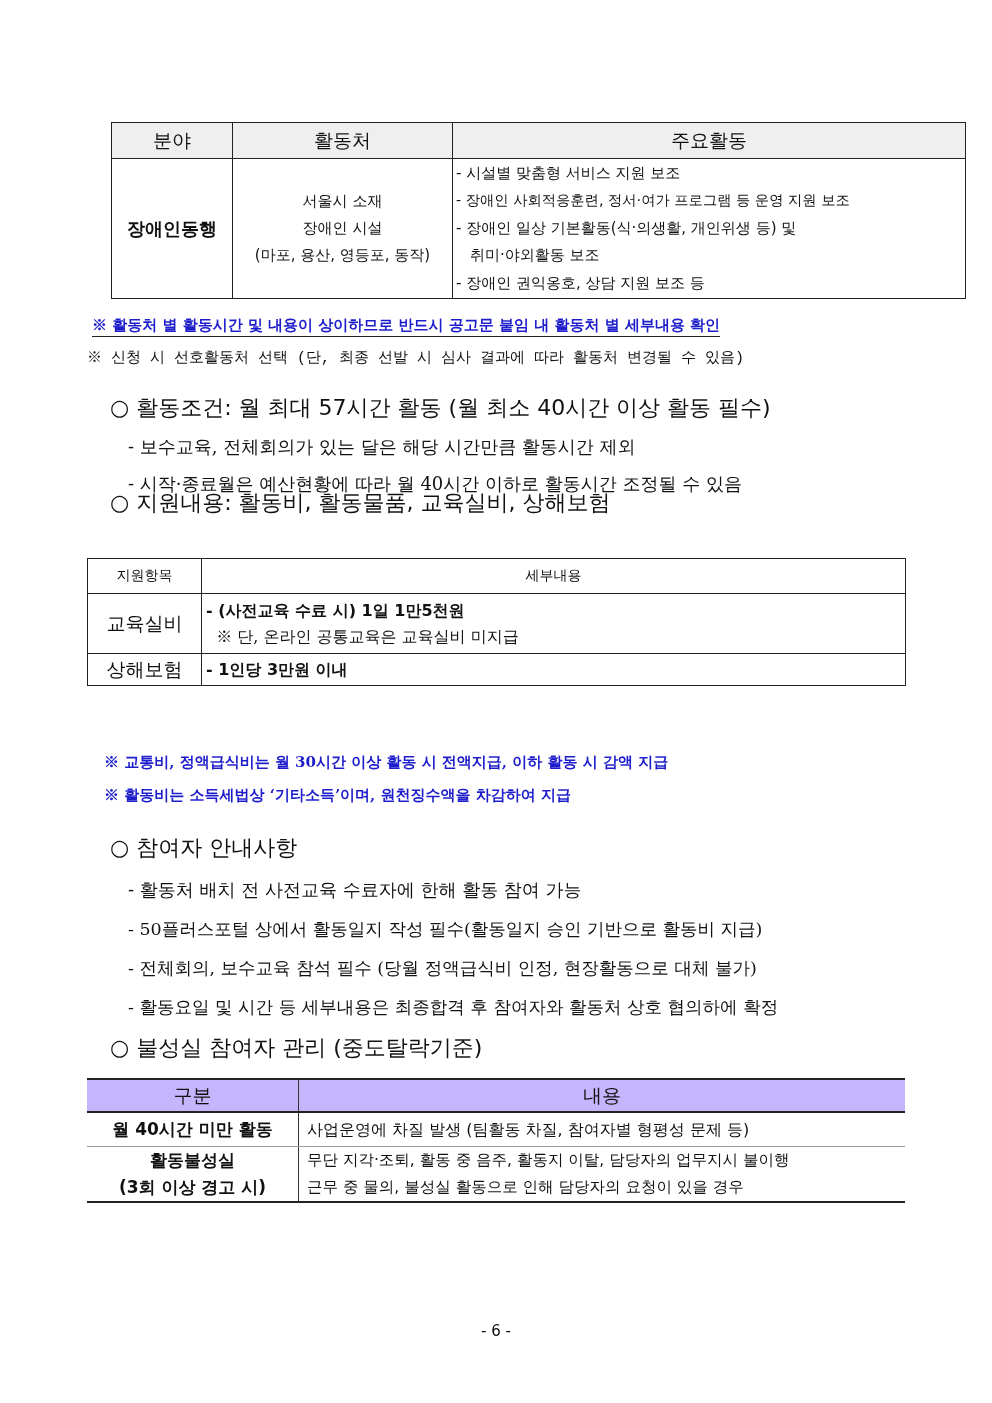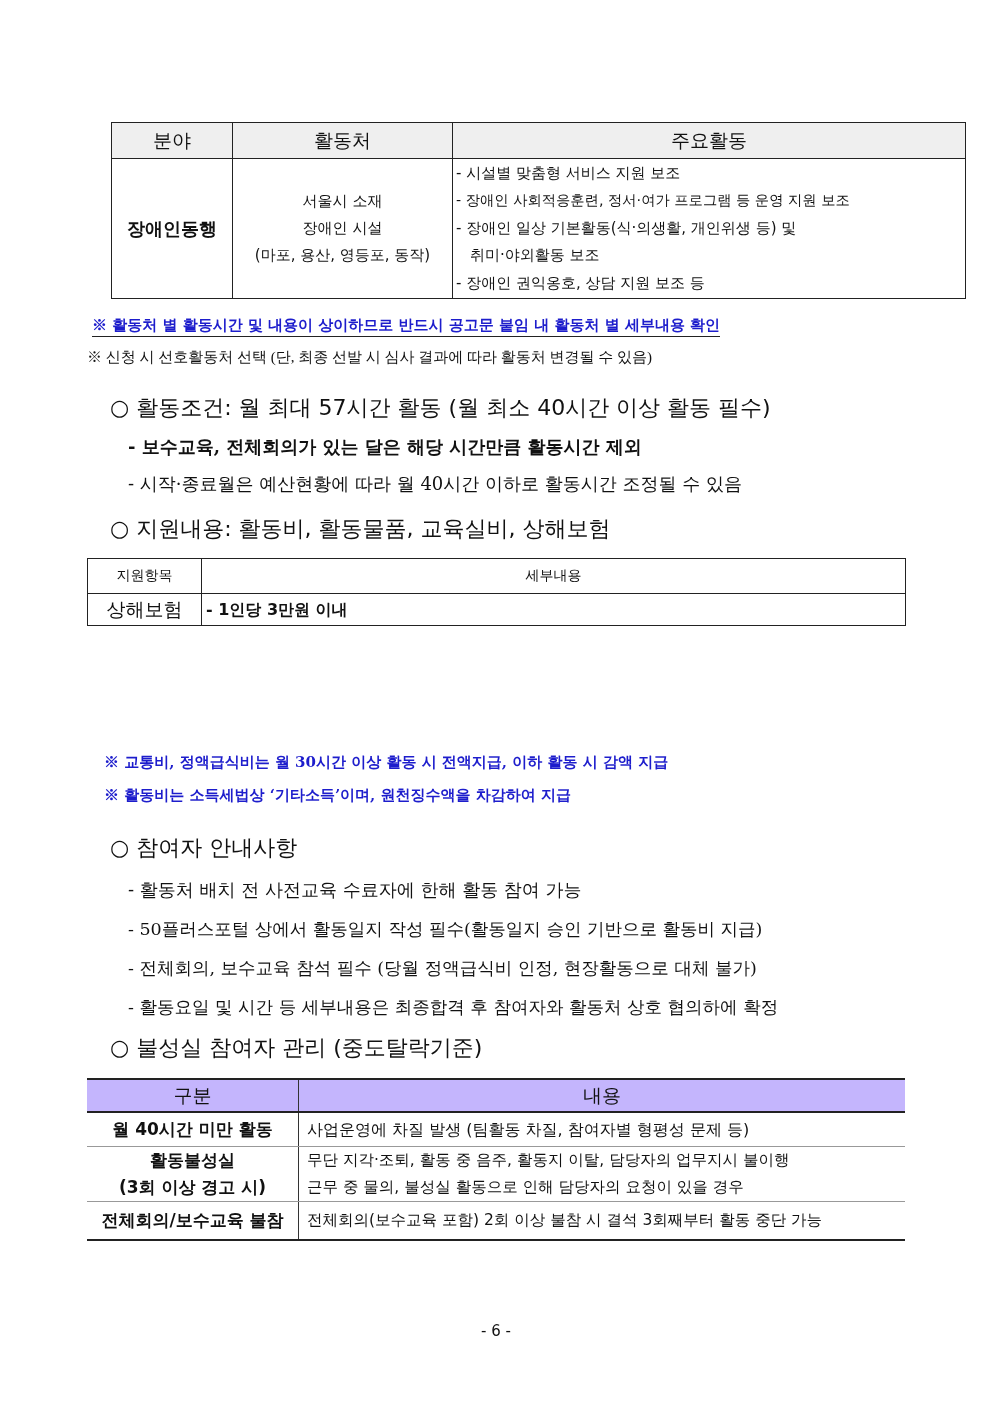--- a/index.html
+++ b/index.html
@@ -14,21 +14,21 @@
 
   
   #t1 { left: 87px; top: 122px; width: 855px; font-size: 15px; margin-left: 24px; }
   #t1 th { background: #efefef; font-weight: normal; font-size: 19px; height: 35px; border: 1px solid #222; }
   #t1 td { border: 1px solid #222; vertical-align: middle; }
   #t1 .c-field { width: 120px; text-align: center; font-weight: bold; font-size: 18px; }
   #t1 .c-place { width: 219px; text-align: center; line-height: 27px; }
   #t1 .c-acts { padding-left: 3px; line-height: 27.5px; font-size: 15px; }
 
   .note-blue { color: #1d1dcc; font-weight: bold; font-family: "DejaVu Serif", serif; font-size: 15px; }
-  .note-black { font-size: 15px; font-family: Liberation Serif, serif; }
+  .note-black { font-size: 15px; font-family: Liberation Mono, monospace; }
   .uline { border-bottom: 1.5px solid #222; padding-bottom: 2px; }
 
   .heading { font-size: 22px; left: 110px; }
   .sub { font-size: 18px; left: 128px; font-family: "DejaVu Serif", serif; }
 
   
   #t2 { left: 87px; top: 558px; width: 819px; font-size: 16px; }
   #t2 td { border: 1px solid #222; vertical-align: middle; }
   #t2 .h { height: 34px; font-size: 14px; text-align: center; }
   #t2 .c-item { width: 113px; text-align: center; font-size: 19px; }
@@ -73,30 +73,37 @@
   </tr>
 </tbody>
   </table>
 
 <div class="abs note-blue" style="left:92px;top:316px;width:802px;white-space:nowrap;">
   <span class="uline">※ 활동처 별 활동시간 및 내용이 상이하므로 반드시 공고문 붙임 내 활동처 별 세부내용 확인</span>
 </div>
 <div class="abs note-black" style="left:87px;top:348px;white-space:nowrap;">※ 신청 시 선호활동처 선택 (단, 최종 선발 시 심사 결과에 따라 활동처 변경될 수 있음)</div>
 
 <div class="abs heading" style="top:393px;white-space:nowrap;">○ 활동조건: 월 최대 57시간 활동 (월 최소 40시간 이상 활동 필수)</div>
-<div class="abs sub" style="top:435px;white-space:nowrap;font-weight:bold;">- 보수교육, 전체회의가 있는 달은 해당 시간만큼 활동시간 제외</div>
+<div class="abs sub" style="top:435px;white-space:nowrap;">- 보수교육, 전체회의가 있는 달은 해당 시간만큼 활동시간 제외</div>
 <div class="abs sub" style="top:472px;white-space:nowrap;">- 시작·종료월은 예산현황에 따라 월 40시간 이하로 활동시간 조정될 수 있음</div>
 
-<div class="abs heading" style="top:514px;white-space:nowrap;">○ 지원내용: 활동비, 활동물품, 교육실비, 상해보험</div>
+<div class="abs heading" style="top:488px;white-space:nowrap;">○ 지원내용: 활동비, 활동물품, 교육실비, 상해보험</div>
 
 <table id="t2" class="abs">
   <tbody>
       <tr>
     <td class="h">지원항목</td>
     <td class="h">세부내용</td>
+  </tr>
+  <tr style="height:60px;">
+    <td class="c-item">교육실비</td>
+    <td class="c-detail">
+      <div style="font-weight:bold;">- (사전교육 수료 시) 1일 1만5천원</div>
+      <div style="white-space:pre;font-family:'DejaVu Serif',serif;">  ※ 단, 온라인 공통교육은 교육실비 미지급</div>
+    </td>
   </tr>
   <tr style="height:32px;">
     <td class="c-item">상해보험</td>
     <td class="c-detail">
       <div style="font-weight:bold;">- 1인당 3만원 이내</div>
     </td>
   </tr>
 </tbody>
   </table>
 
@@ -124,20 +131,16 @@
   <tr style="height:54px;">
     <td class="c-cat">
       <div>활동불성실</div>
       <div>(3회 이상 경고 시)</div>
     </td>
     <td class="c-desc">
       <div style="white-space:nowrap;font-size:15.5px;">무단 지각·조퇴, 활동 중 음주, 활동지 이탈, 담당자의 업무지시 불이행</div>
       <div style="white-space:nowrap;font-size:15.5px;">근무 중 물의, 불성실 활동으로 인해 담당자의 요청이 있을 경우</div>
     </td>
   </tr>
-  <tr>
-    <td class="c-cat">전체회의/보수교육 불참</td>
-    <td class="c-desc" style="white-space:nowrap;font-size:15.5px;">전체회의(보수교육 포함) 2회 이상 불참 시 결석 3회째부터 활동 중단 가능</td>
-  </tr>
 </tbody>
   </table>
 
 <div class="abs page-num">- 6 -</div>
 
 </body></html>

